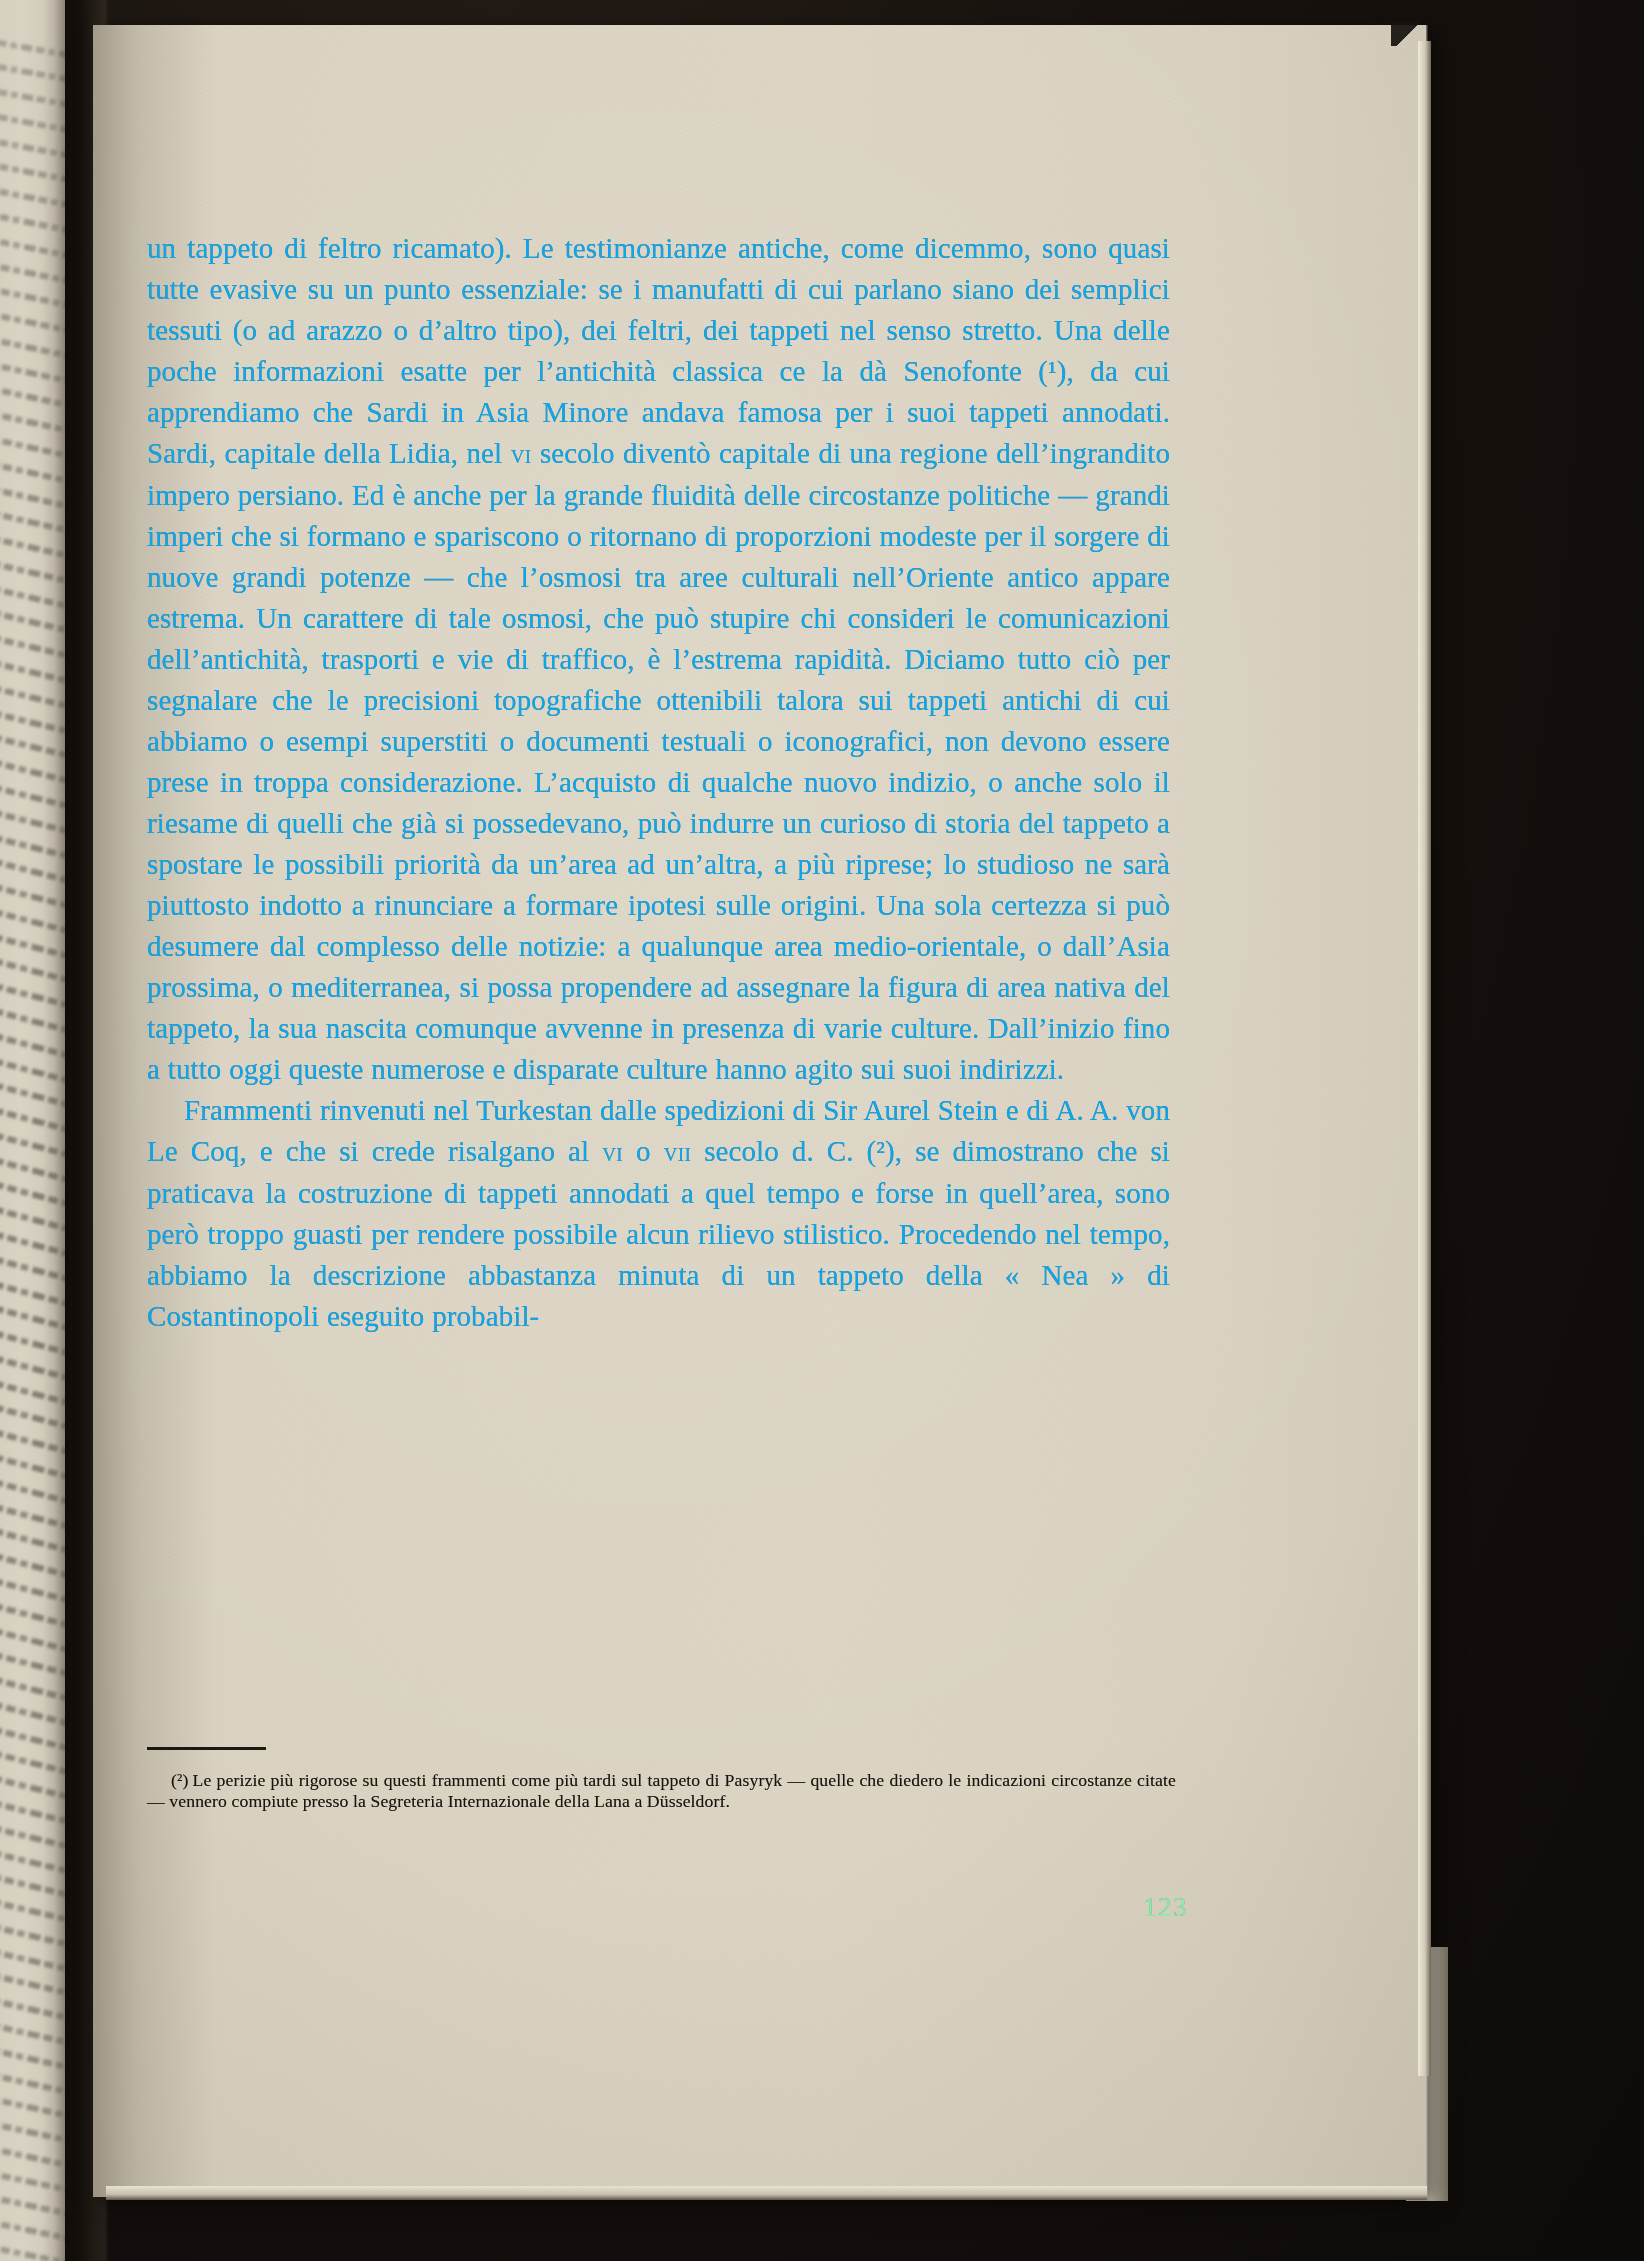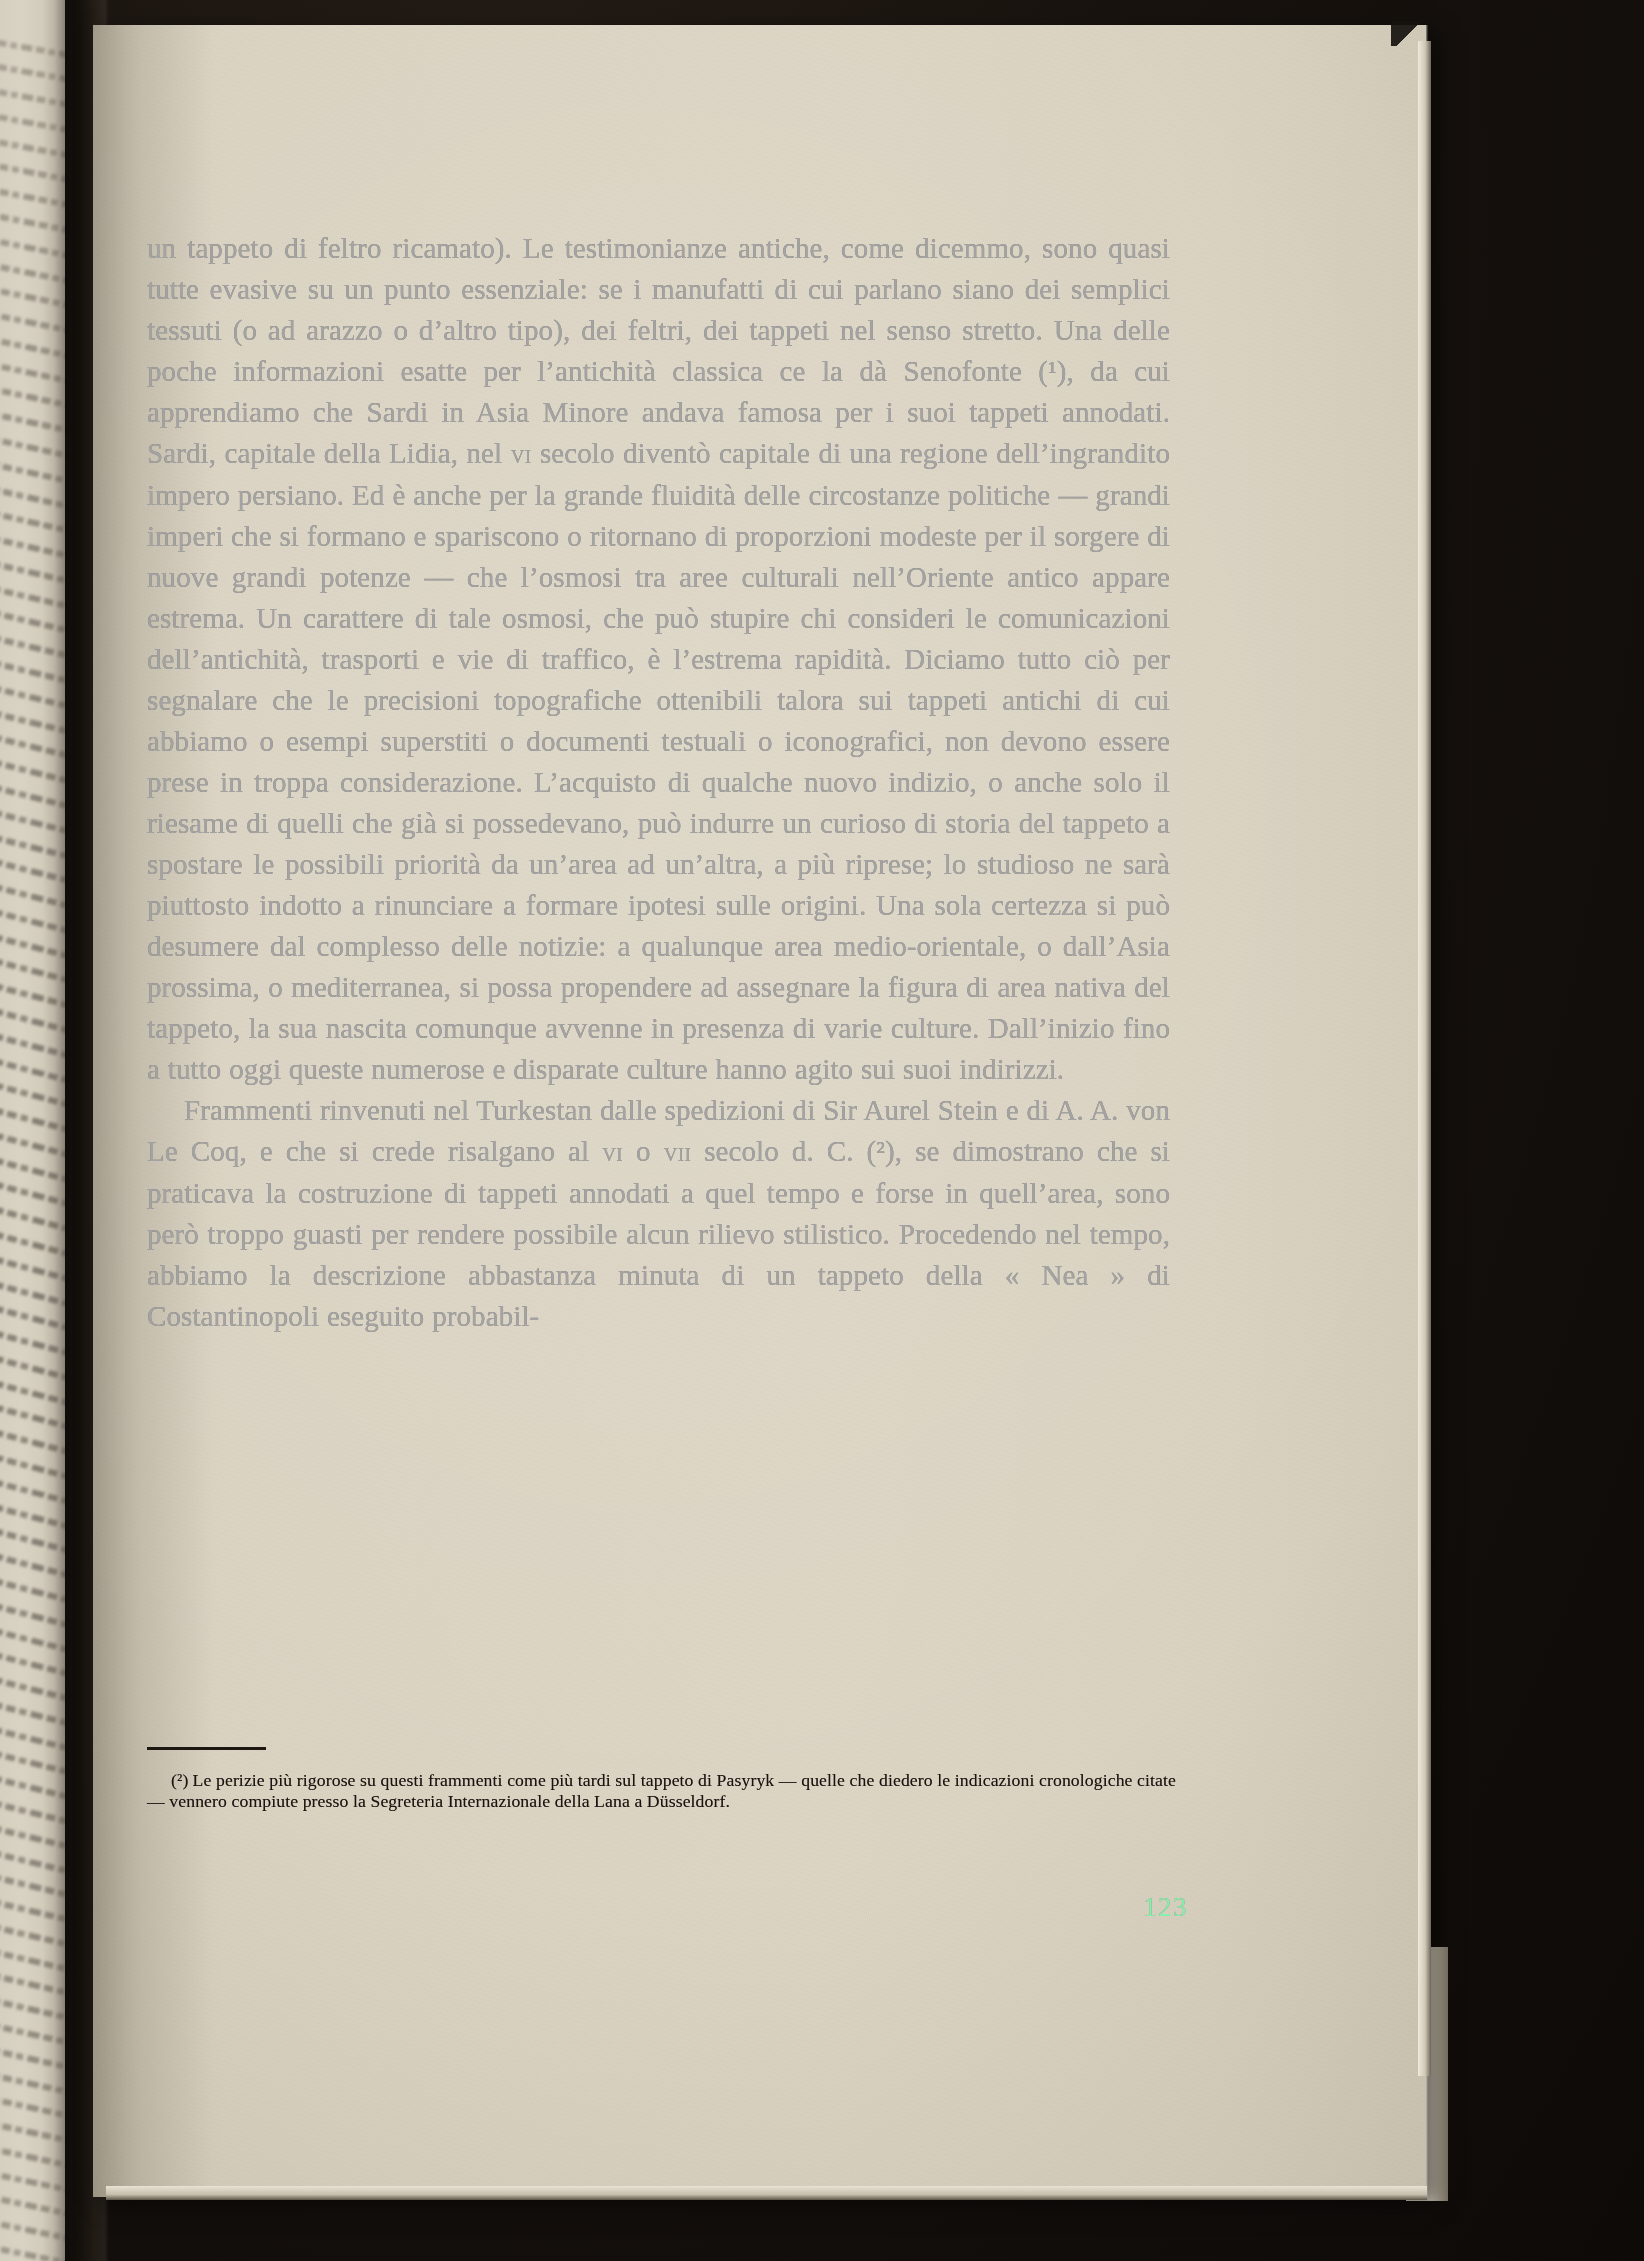--- a/index.html
+++ b/index.html
@@ -173,21 +173,21 @@
     top: 228px;
     width: 1023px;
   }
 
   p.body {
     margin: 0;
     text-align: justify;
     text-justify: inter-word;
     font-size: 29px;
     line-height: 41px;
-    color: #a3a3a3;
+    color: #0ea5e9;
     letter-spacing: 0.1px;
     word-spacing: 0.4px;
     text-shadow: 0 0 0.6px rgba(30,24,18,0.50);
   }
   p.body + p.body {
     text-indent: 37px;
   }
   .sc {
     font-variant: small-caps;
     font-size: 0.92em;
@@ -355,19 +355,19 @@
 
   <div class="type-area">
     <p class="body">un tappeto di feltro ricamato). Le testimonianze antiche, come dicemmo, sono quasi tutte evasive su un punto essenziale: se i manufatti di cui parlano siano dei semplici tessuti (o ad arazzo o d’altro tipo), dei feltri, dei tappeti nel senso stretto. Una delle poche informazioni esatte per l’antichità classica ce la dà Senofonte (¹), da cui apprendiamo che Sardi in Asia Minore andava famosa per i suoi tappeti annodati. Sardi, capitale della Lidia, nel <span class="sc">vi</span> secolo diventò capitale di una regione dell’ingrandito impero persiano. Ed è anche per la grande fluidità delle circostanze politiche — grandi imperi che si formano e spariscono o ritornano di proporzioni modeste per il sorgere di nuove grandi potenze — che l’osmosi tra aree culturali nell’Oriente antico appare estrema. Un carattere di tale osmosi, che può stupire chi consideri le comunicazioni dell’antichità, trasporti e vie di traffico, è l’estrema rapidità. Diciamo tutto ciò per segnalare che le precisioni topografiche ottenibili talora sui tappeti antichi di cui abbiamo o esempi superstiti o documenti testuali o iconografici, non devono essere prese in troppa considerazione. L’acquisto di qualche nuovo indizio, o anche solo il riesame di quelli che già si possedevano, può indurre un curioso di storia del tappeto a spostare le possibili priorità da un’area ad un’altra, a più riprese; lo studioso ne sarà piuttosto indotto a rinunciare a formare ipotesi sulle origini. Una sola certezza si può desumere dal complesso delle notizie: a qualunque area medio-orientale, o dall’Asia prossima, o mediterranea, si possa propendere ad assegnare la figura di area nativa del tappeto, la sua nascita comunque avvenne in presenza di varie culture. Dall’inizio fino a tutto oggi queste numerose e disparate culture hanno agito sui suoi indirizzi.</p>
     <p class="body">Frammenti rinvenuti nel Turkestan dalle spedizioni di Sir Aurel Stein e di A. A. von Le Coq, e che si crede risalgano al <span class="sc">vi</span> o <span class="sc">vii</span> secolo d. C. (²), se dimostrano che si praticava la costruzione di tappeti annodati a quel tempo e forse in quell’area, sono però troppo guasti per rendere possibile alcun rilievo stilistico. Procedendo nel tempo, abbiamo la descrizione abbastanza minuta di un tappeto della « Nea » di Costantinopoli eseguito probabil-</p>
   </div>
 
   <div class="footnotes">
     <div class="fn-rule"></div>
 
 
-    <p class="footnote"><span class="fn-mark">(²)</span><span>Le perizie più rigorose su questi frammenti come più tardi sul tappeto di Pasyryk — quelle che diedero le indicazioni cronologiche citate — vennero compiute presso la Segreteria Internazionale della Lana a Düsseldorf.</span></p>
+    <p class="footnote"><span class="fn-mark">(²)</span><span>Le perizie più rigorose su questi frammenti come più tardi sul tappeto di Pasyryk — quelle che diedero le indicazioni circostanze citate — vennero compiute presso la Segreteria Internazionale della Lana a Düsseldorf.</span></p>
   </div>
 
   <div class="folio">123</div>
 
 </div>
 
 
 </body></html>

